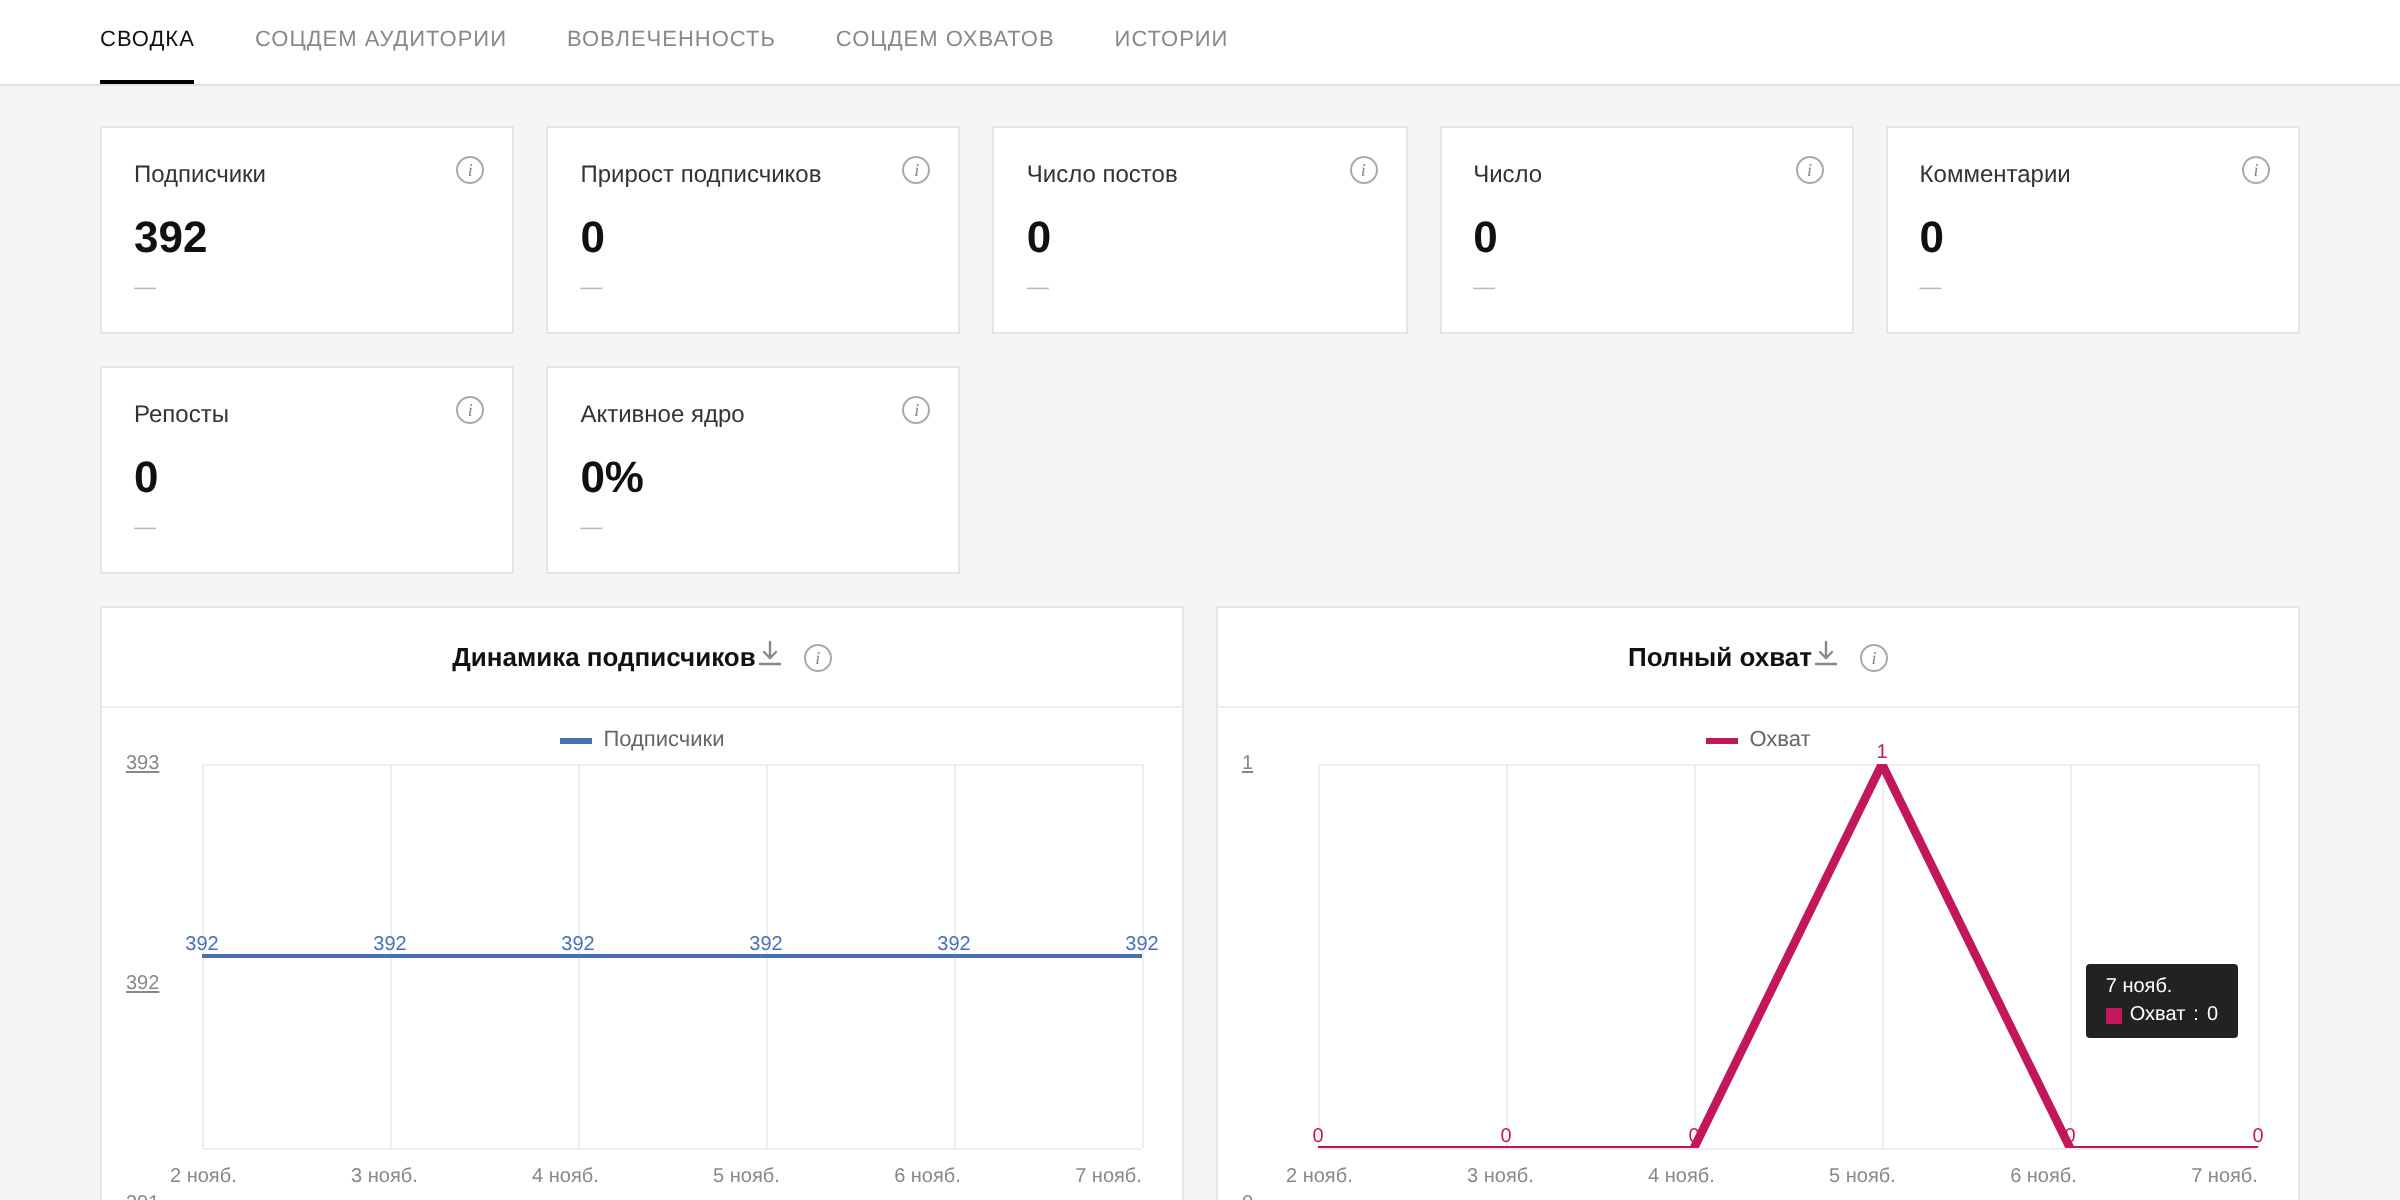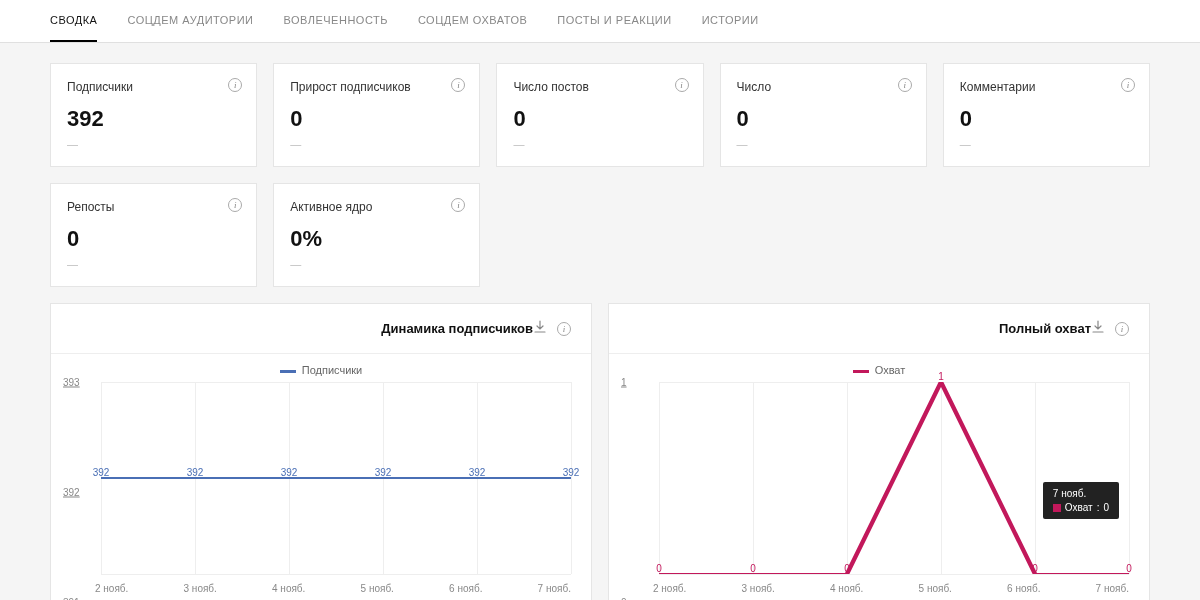--- a/index.html
+++ b/index.html
@@ -10,48 +10,47 @@
 .tab.active { color: #111; border-bottom: 2px solid #000000; }
 .content { padding: 20px 50px; }
 .cards { display: grid; grid-template-columns: repeat(5, 1fr); gap: 16px; margin-bottom: 16px; }
 .card { background: #fff; border: 1px solid #e5e5e5; padding: 16px; position: relative; }
 .card-title { font-size: 12px; color: #333; margin-bottom: 12px; font-weight: 500; }
 .card-value { font-size: 22px; font-weight: 700; color: #111; margin-bottom: 6px; }
 .card-delta { font-size: 11px; color: #bbb; }
 .card-info { position: absolute; top: 14px; right: 14px; width: 14px; height: 14px; border: 1px solid #aaa; border-radius: 50%; display: flex; align-items: center; justify-content: center; font-size: 9px; color: #888; cursor: default; font-style: italic; font-family: Georgia, serif; }
 .charts-row { display: grid; grid-template-columns: 1fr 1fr; gap: 16px; }
 .chart-card { background: #fff; border: 1px solid #e5e5e5; padding: 0; }
-.chart-header { padding: 16px 20px; display: flex; align-items: center; justify-content: flex-end; border-bottom: 1px solid #eee; }
+.chart-header { padding: 16px 20px; display: flex; align-items: center; justify-content: center; border-bottom: 1px solid #eee; }
 .chart-title { font-size: 13px; font-weight: 700; color: #111; }
 .chart-actions { display: flex; gap: 10px; align-items: center; }
 .chart-legend { text-align: center; padding: 10px 0 6px; font-size: 11px; color: #666; }
 .legend-swatch { display: inline-block; width: 16px; height: 3px; vertical-align: middle; margin-right: 6px; }
 .chart-body { position: relative; height: 220px; padding: 0 20px 28px 50px; }
 .y-label { position: absolute; left: 12px; font-size: 10px; color: #888; transform: translateY(-50%); text-decoration: underline; }
-.x-axis { position: absolute; bottom: 8px; left: 44px; right: 20px; display: flex; justify-content: space-between; font-size: 10px; color: #888; }
+.x-axis { position: absolute; bottom: 8px; left: 34px; right: 20px; display: flex; justify-content: space-between; font-size: 10px; color: #888; }
 .plot { position: absolute; left: 50px; right: 20px; top: 0; bottom: 28px; }
 .gridline { position: absolute; left: 0; right: 0; height: 1px; background: #eee; }
 .vgrid { position: absolute; top: 0; bottom: 0; width: 1px; background: #eee; }
 .data-label { position: absolute; font-size: 10px; color: #4a6fb5; transform: translate(-50%, -100%); }
 .data-label.magenta { color: #c2185b; }
 .tooltip { position: absolute; background: #222; color: #fff; font-size: 10px; padding: 6px 10px; border-radius: 2px; right: 10px; bottom: 55px; }
 .tooltip-row { display: flex; align-items: center; gap: 4px; margin-top: 3px; }
 .tooltip-sw { width: 8px; height: 8px; background: #c2185b; display: inline-block; }
 svg.chart-svg { position: absolute; left: 0; top: 0; width: 100%; height: 100%; }
 </style>
 </head>
 <body>
 
 <div class="page">
   <div class="tabs">
     <div class="tab active">СВОДКА</div>
     <div class="tab">СОЦДЕМ АУДИТОРИИ</div>
     <div class="tab">ВОВЛЕЧЕННОСТЬ</div>
     <div class="tab">СОЦДЕМ ОХВАТОВ</div>
-    <div class="tab">ПОСТЫ И РЕАКЦИИ</div>
     <div class="tab">ИСТОРИИ</div>
   </div>
 
   <div class="content">
     <div class="cards">
 
       <div class="card">
         <div class="card-info">i</div>
         <div class="card-title">Подписчики</div>
         <div class="card-value">392</div>

